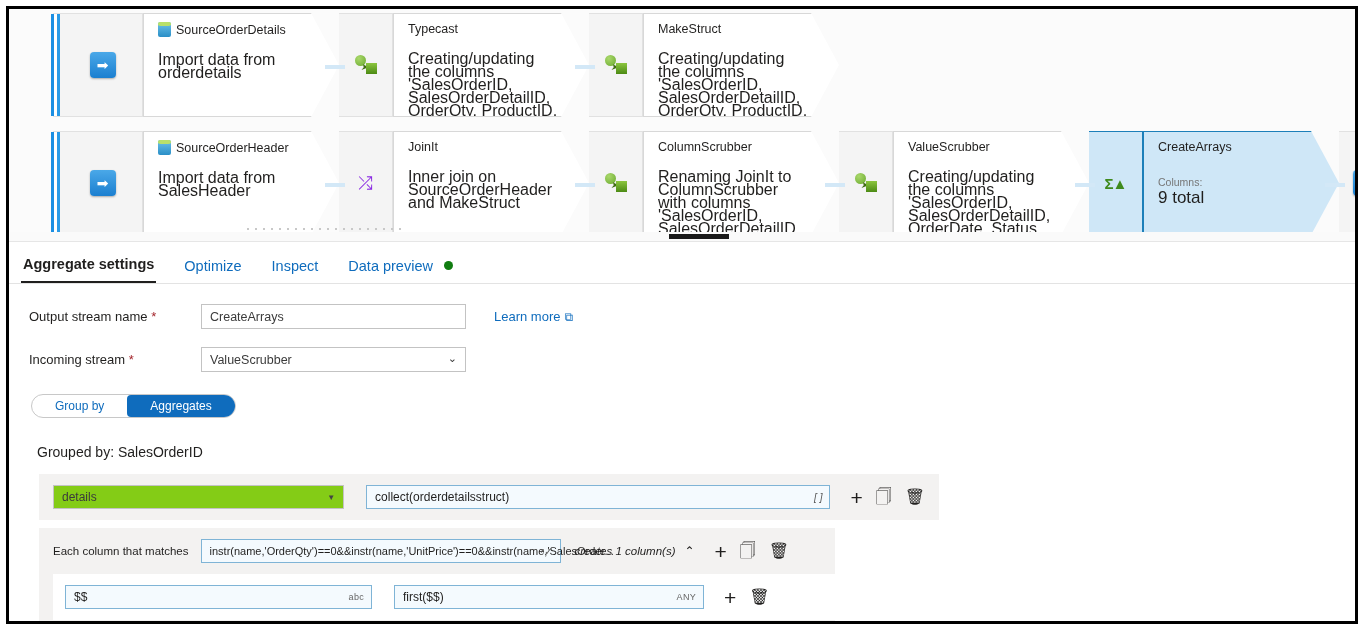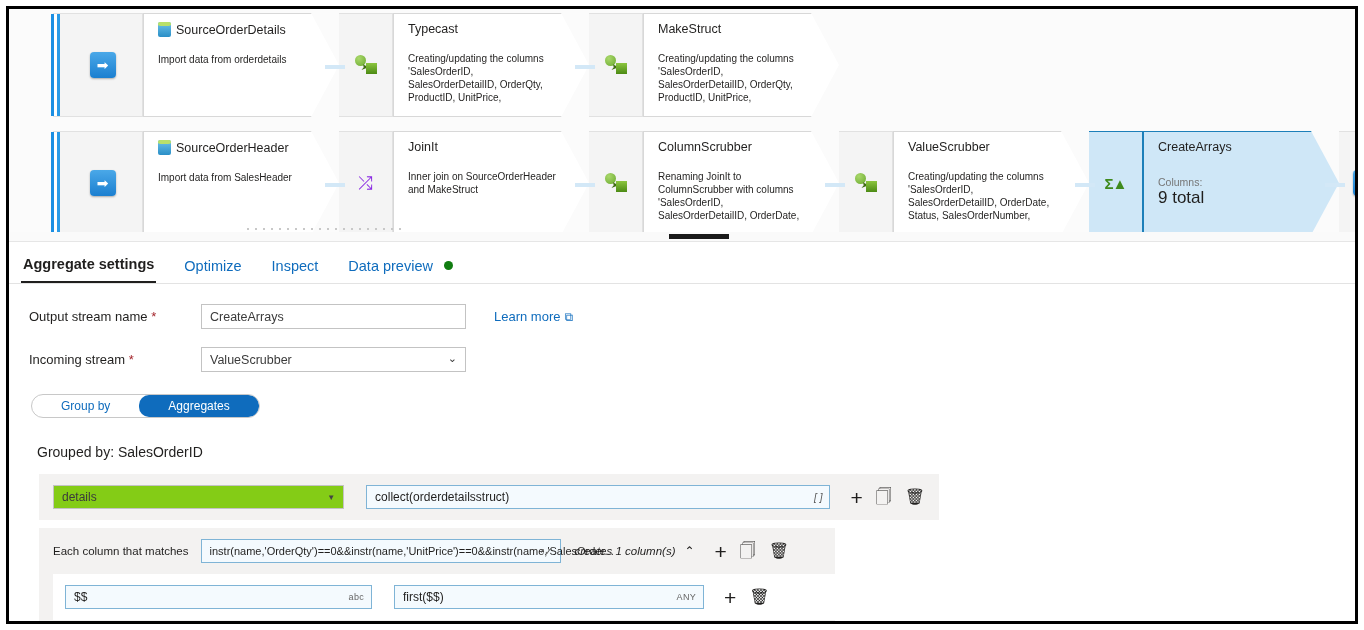--- a/index.html
+++ b/index.html
@@ -56,21 +56,21 @@
   
   .node {
     position:relative; height:104px; background:#fff;
     border:1px solid #d8d8d8; border-right:none;
     padding:8px 34px 8px 14px; width:196px;
     clip-path:polygon(0 0, calc(100% - 28px) 0, 100% 50%, calc(100% - 28px) 100%, 0 100%);
     overflow:hidden;
   }
   .node.selected { background:#cfe7f7; border-color:#1d7fb9; }
   .node-title { font-size:12.5px; color:#201f1e; display:flex; align-items:center; gap:5px; white-space:nowrap;}
-  .node-desc { font-size:10px; color:#201f1e; line-height:13px; margin-top:16px; width:152px; }
+  .node-desc { font-size:16px; color:#201f1e; line-height:13px; margin-top:16px; width:152px; }
   .node-sub { font-size:10.5px; color:#767676; margin-top:22px; }
   .node-sub b { display:block; color:#201f1e; font-weight:normal; font-size:17px; }
   .plus {
     position:absolute; right:7px; bottom:4px; font-size:15px; color:#3b3b3b;
     line-height:1;
   }
   
   .op {
     width:54px; height:104px; background:#f4f4f4; border:1px solid #e1e1e1;
     border-left:none; display:flex; align-items:center; justify-content:center;
@@ -133,22 +133,22 @@
   .chev { position:absolute; right:9px; top:5px; font-size:11px; color:#3b3b3b; pointer-events:none; }
   .learn { margin-left:28px; font-size:13px; color:#0f6cbd; cursor:pointer; white-space:nowrap; }
   .learn .ext { font-size:12px; margin-left:4px; }
 
   
   .pill {
     display:inline-flex; border:1px solid #c8c8c8; border-radius:14px; overflow:hidden;
     height:24px; margin:4px 0 0 2px; background:#fff;
   }
   .pill div { display:flex;align-items:center;justify-content:center;
-    font-size:12px; padding:0 29px; cursor:pointer; color:#0f6cbd; }
-  .pill div.on { background:#0f6cbd; color:#fff; border-radius:10px; }
+    font-size:12px; padding:0 23px; cursor:pointer; color:#0f6cbd; }
+  .pill div.on { background:#0f6cbd; color:#fff; border-radius:4px; }
 
   .grouped { font-size:14px; color:#201f1e; margin:26px 0 14px 8px; }
 
   
   .card { background:#f3f2f1; padding:11px 14px; margin:0 0 8px 10px; }
   .card.w1 { width:900px; }
   .card.w2 { width:796px; padding-bottom:17px; }
   .crow { display:flex; align-items:center; }
 
   .colsel {

